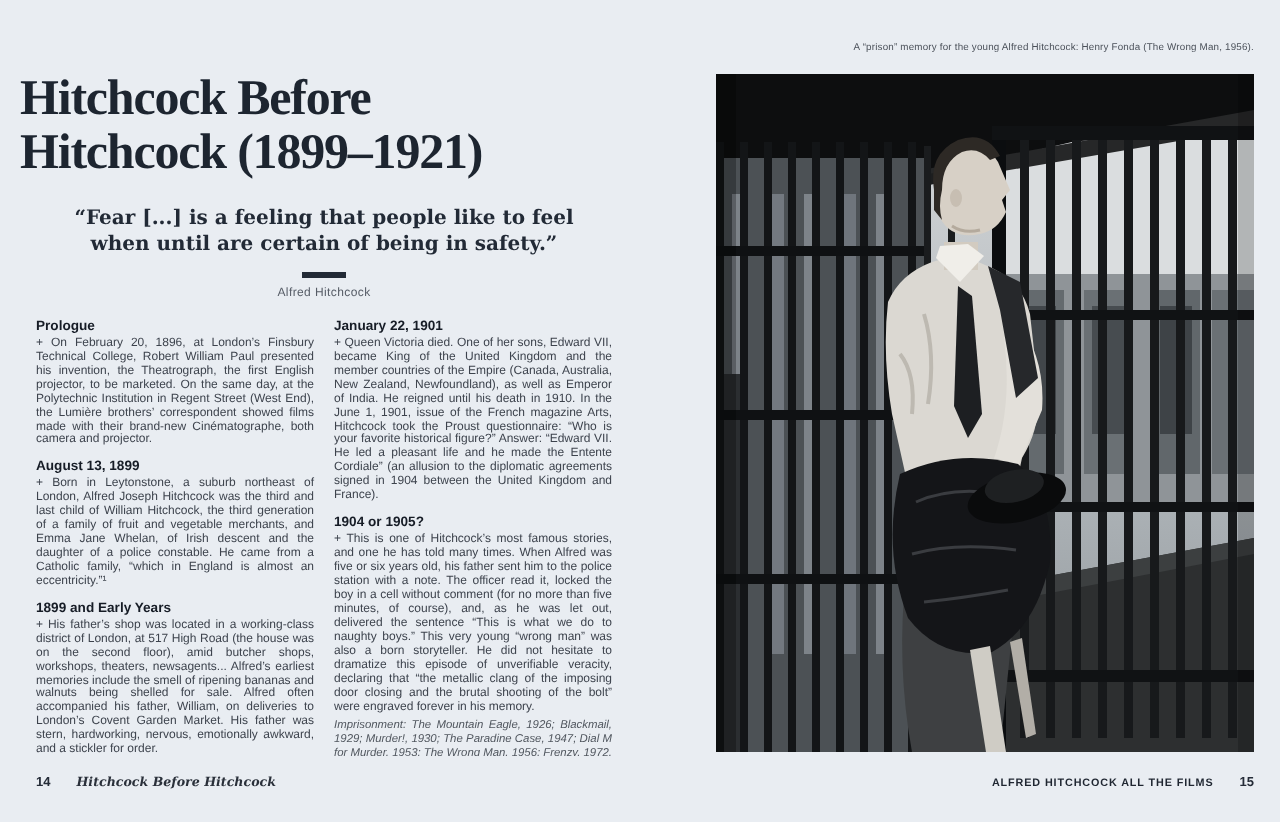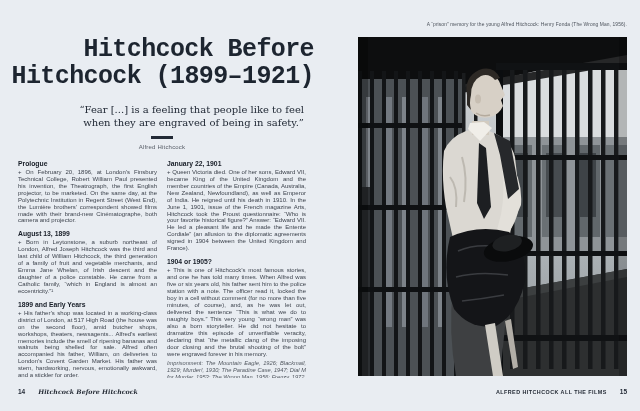--- a/index.html
+++ b/index.html
@@ -11,29 +11,29 @@
     position:relative;
     overflow:hidden;
   }
   .page{position:absolute;top:0;height:411px;}
   .page.left{left:0;width:320px;}
   .page.right{left:320px;width:320px;}
 
   
   .chapter-title{
     position:absolute;left:10px;top:36px;width:304px;
-    margin:0;text-align:right;
-    font-family:Liberation Mono, monospace;
+    margin:0;text-align:left;
+    font-family:Liberation Serif, serif;
     font-weight:700;color:#1d2530;
     font-size:25px;line-height:1.08;letter-spacing:-0.6px;
   }
   .chapter-quote{
     position:absolute;left:20px;top:104px;width:284px;
-    text-align:right;
-    font-family:"DejaVu Serif", serif;font-weight:400;
+    text-align:center;
+    font-family:"DejaVu Serif", serif;font-weight:700;
     font-size:10px;line-height:1.25;color:#222a36;
   }
   .quote-divider{
     position:absolute;left:151px;top:136px;width:22px;height:3px;
     background:#222a36;
   }
   .quote-attribution{
     position:absolute;left:20px;top:144px;width:284px;
     text-align:center;font-size:6px;color:#565c66;letter-spacing:0.2px;
   }
@@ -89,21 +89,21 @@
 
   <section class="page left">
 
     <h1 class="chapter-title">
       <span>Hitchcock Before</span><br>
       <span>Hitchcock (1899–1921)</span>
     </h1>
 
     <div class="chapter-quote">
       <span>“Fear [...] is a feeling that people like to feel</span><br>
-      <span>when they are engraved of being in safety.”</span>
+      <span>when until are certain of being in safety.”</span>
     </div>
 
     <div class="quote-divider"></div>
 
     <div class="quote-attribution">Alfred Hitchcock</div>
 
     <div class="columns">
       <div class="col">
         <div class="section">
           <h3 class="section-heading">Prologue</h3>

